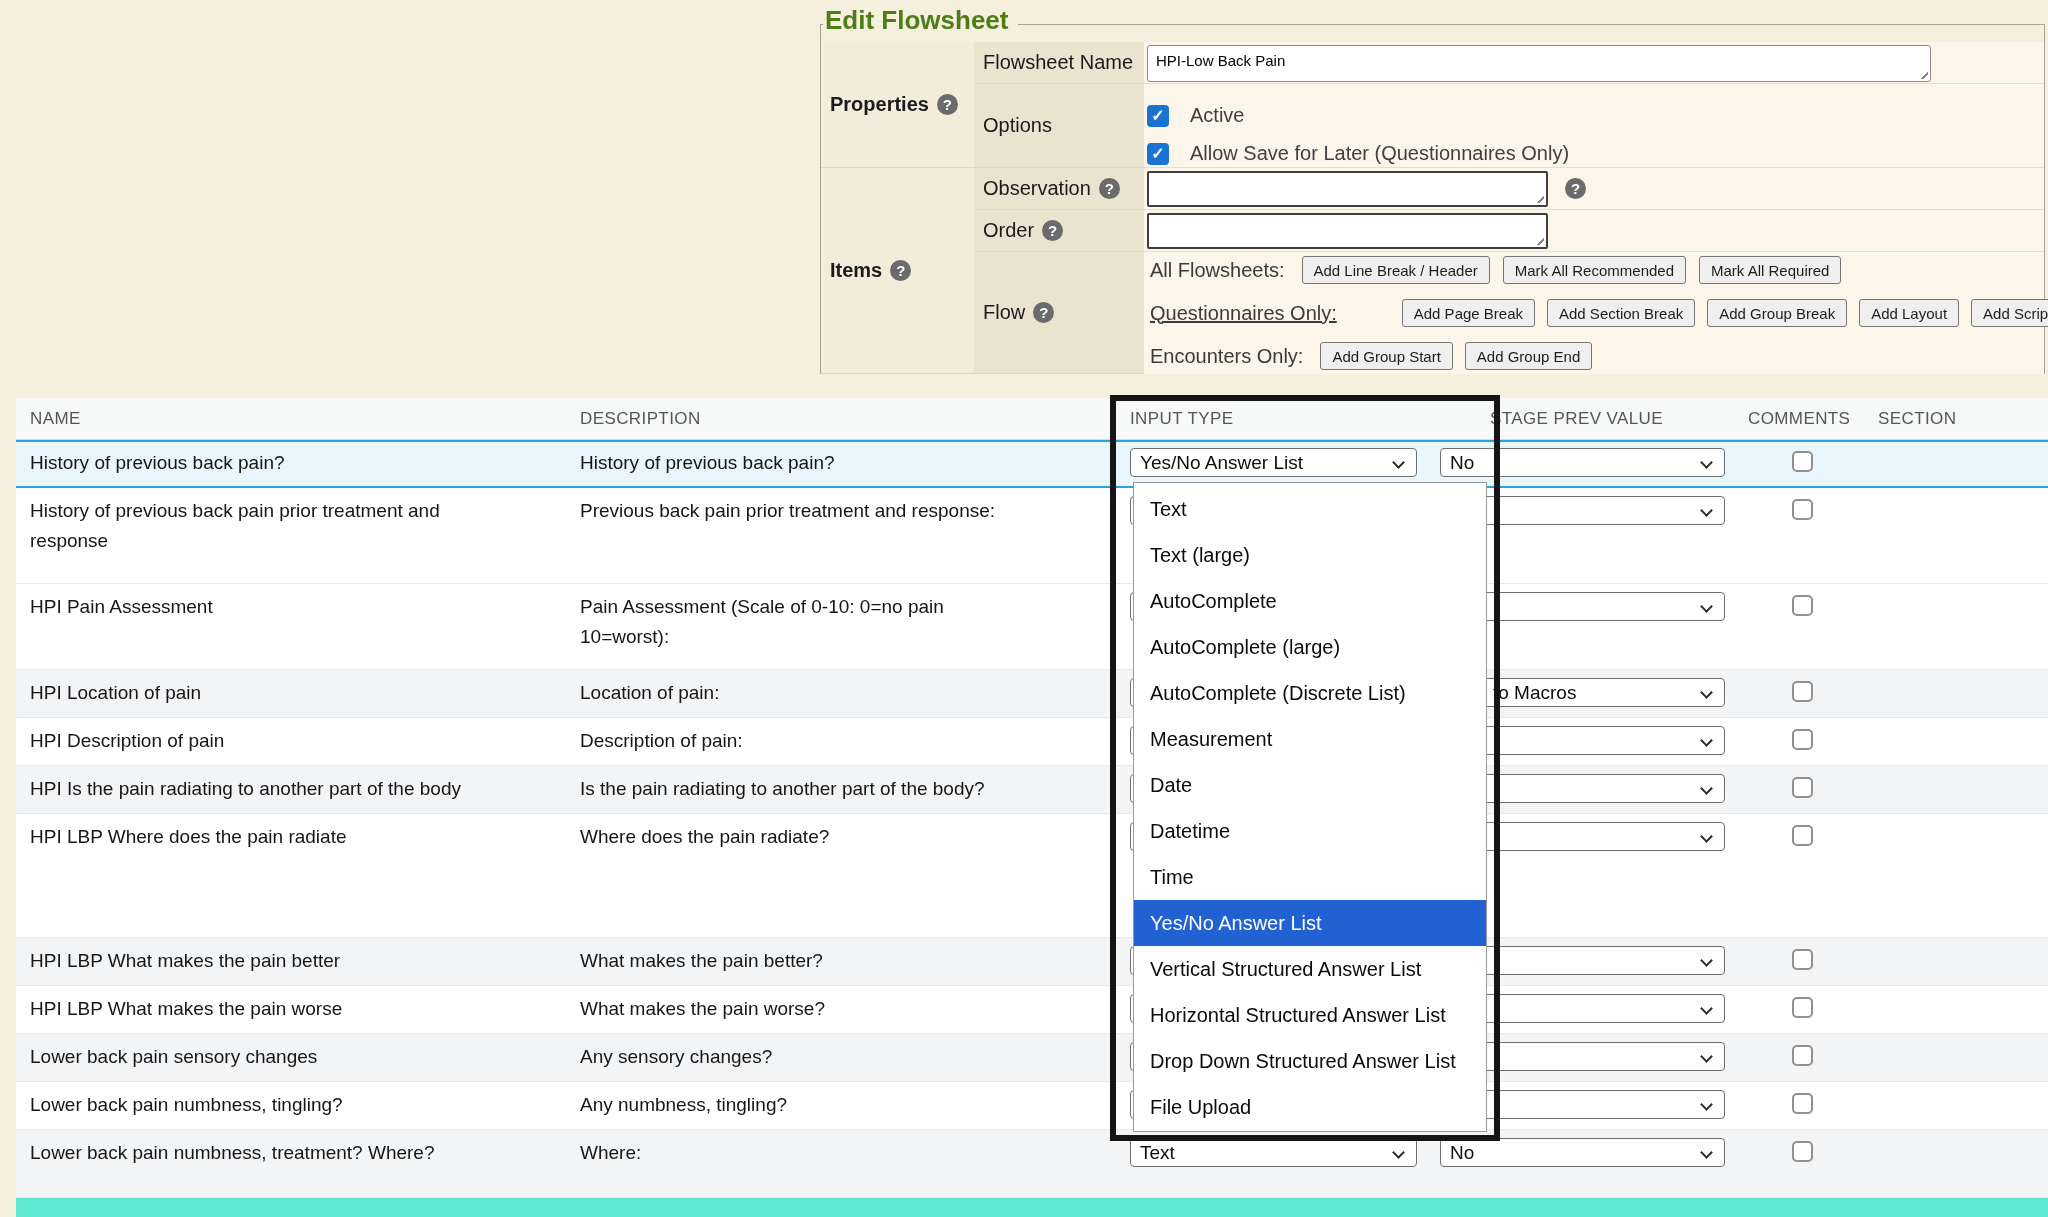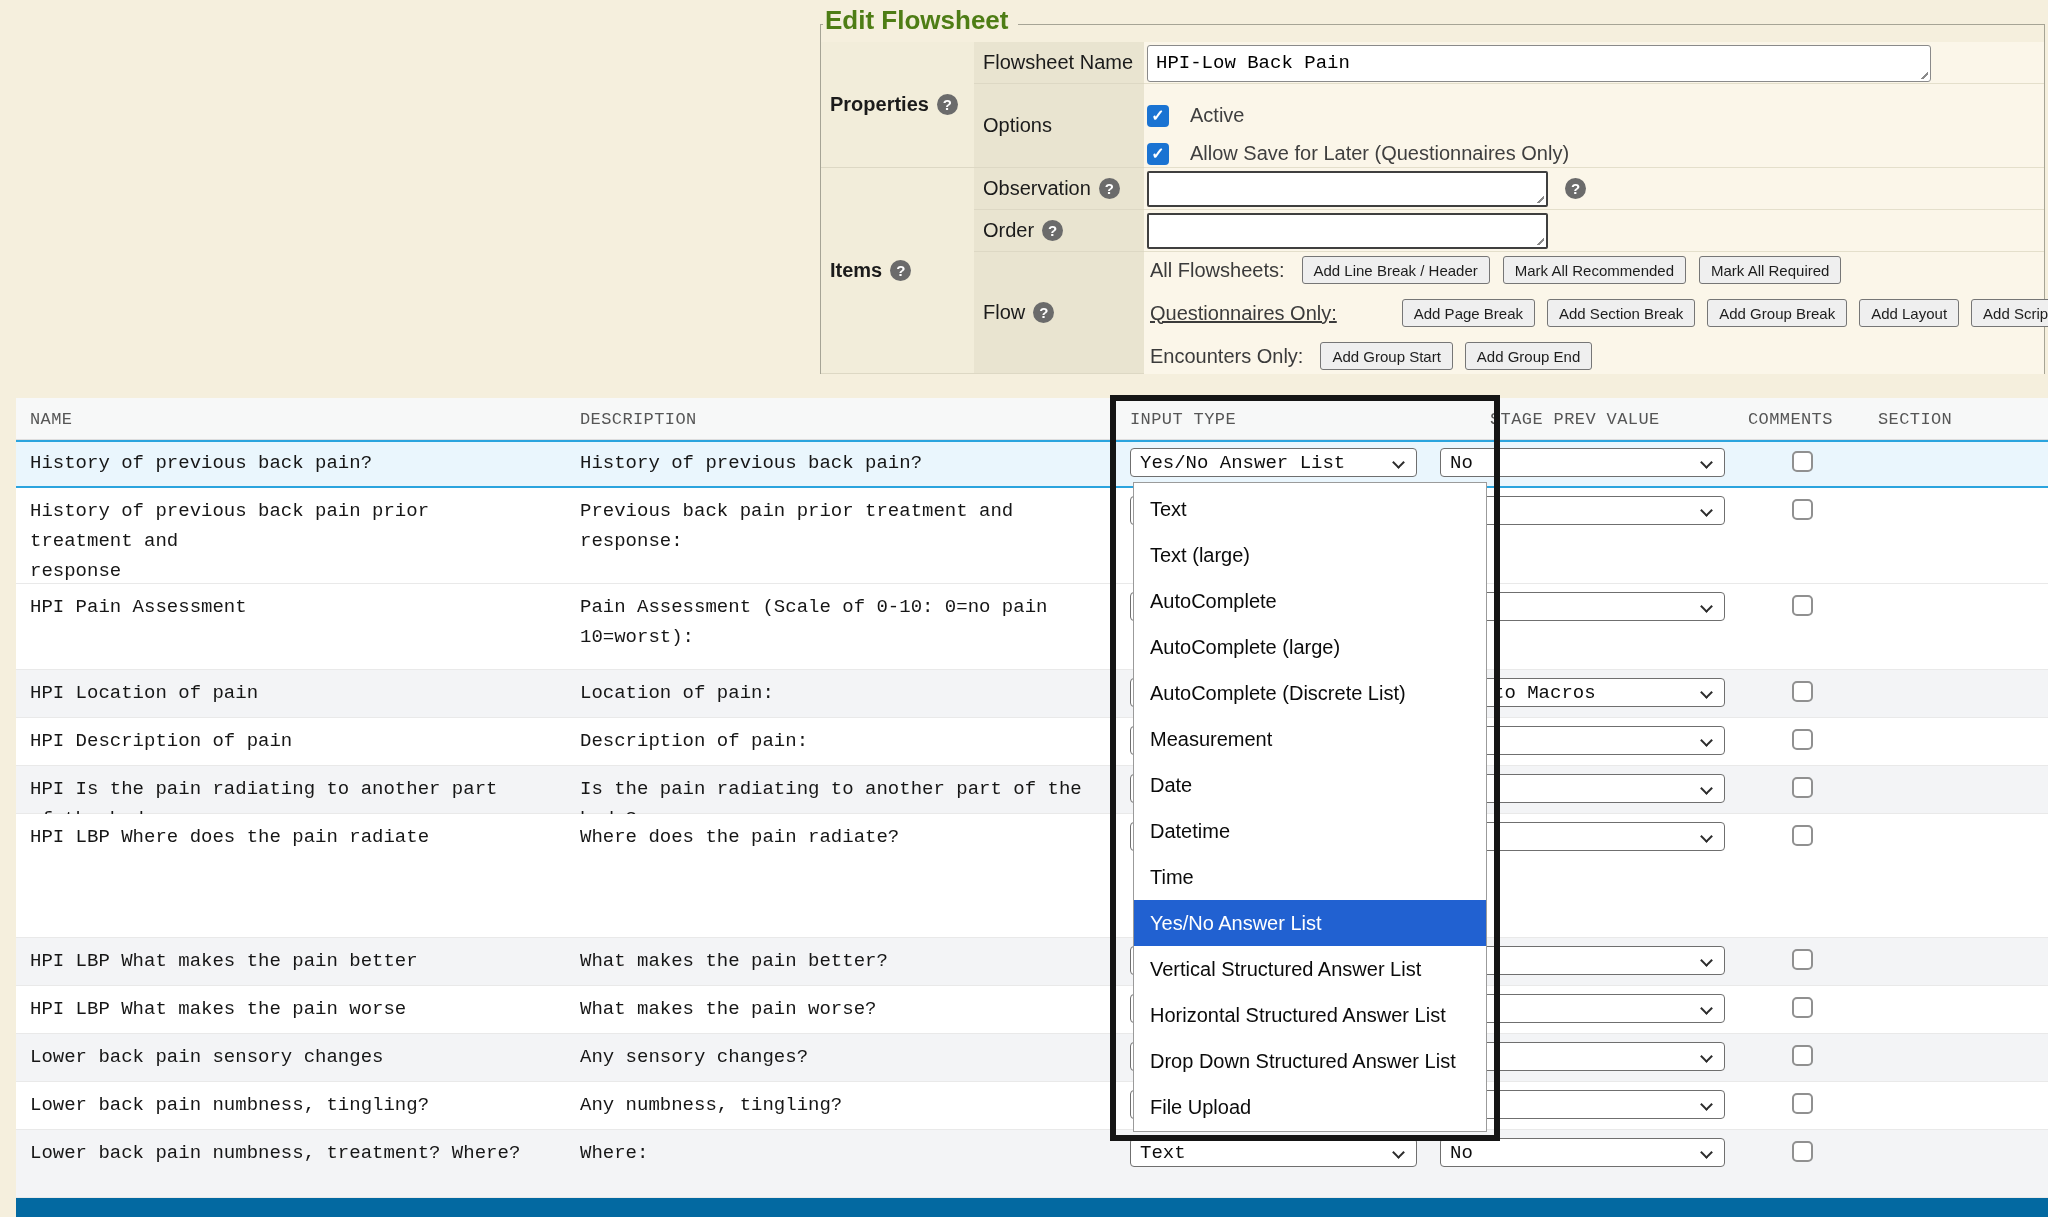--- a/index.html
+++ b/index.html
@@ -42,41 +42,41 @@
     position:absolute; background:#fff; border:1px solid #8a8a8a; border-radius:3px;
   }
   .ta.dark { border:2px solid #3f3f3f; border-radius:2px; }
   .ta .grip {
     position:absolute; right:2px; bottom:2px; width:11px; height:11px;
     background:repeating-linear-gradient(-45deg, transparent 0 3px, #8a8a8a 3px 5px);
     clip-path:polygon(100% 0, 100% 100%, 0 100%);
   }
   .ta .ta-text {
     position:absolute; left:8px; top:6px;
-    font-family:Liberation Mono, monospace; font-size:19px; color:#000; white-space:nowrap;
+    font-family:Liberation Sans, sans-serif; font-size:15px; color:#000; white-space:nowrap;
   }
   .cbrow { position:absolute; display:flex; align-items:center; gap:21px; left:1147px; }
   .cb-blue {
     width:22px; height:22px; border-radius:4px; background:var(--cb-blue,#1a73d2);
     display:flex; align-items:center; justify-content:center;
     color:#fff; font-size:16px; font-weight:bold;
   }
   .cb-label { font-size:20px; color:#3f3f3f;text-align:center; }
   .flow-line { position:absolute; display:flex; align-items:center; gap:13px; white-space:nowrap; }
   .flow-label { font-size:20px; color:#3b3b3b; margin-right:4px; }
   .flow-label.u { text-decoration:underline; }
   .btn {
     display:inline-flex; align-items:center; justify-content:center;
     height:28px; padding:0 11px; background:#efefef; border:1px solid #767676;
     border-radius:3px; font-size:15px; color:#1d1d1d; white-space:nowrap; cursor:default;
   }
 
   
   .table-area {
-    position:absolute; left:16px; top:398px; width:2032px; height:819px; background:#0369a1;font-family:Liberation Mono, monospace;
+    position:absolute; left:16px; top:398px; width:2032px; height:819px; background:#5eead4;
   }
   .thead {
     position:absolute; left:0; top:0; width:100%; height:42px; background:#f7f8f8;
     border-bottom:1px solid #dedede;
   }
   .th {
     position:absolute; top:0; height:42px; display:flex; align-items:center;
     font-size:17px; color:#565656; letter-spacing:.4px; white-space:nowrap;
   }
   .trow { position:absolute; left:0; width:100%; background:#fff; border-bottom:1px solid #e9e9e9; }

